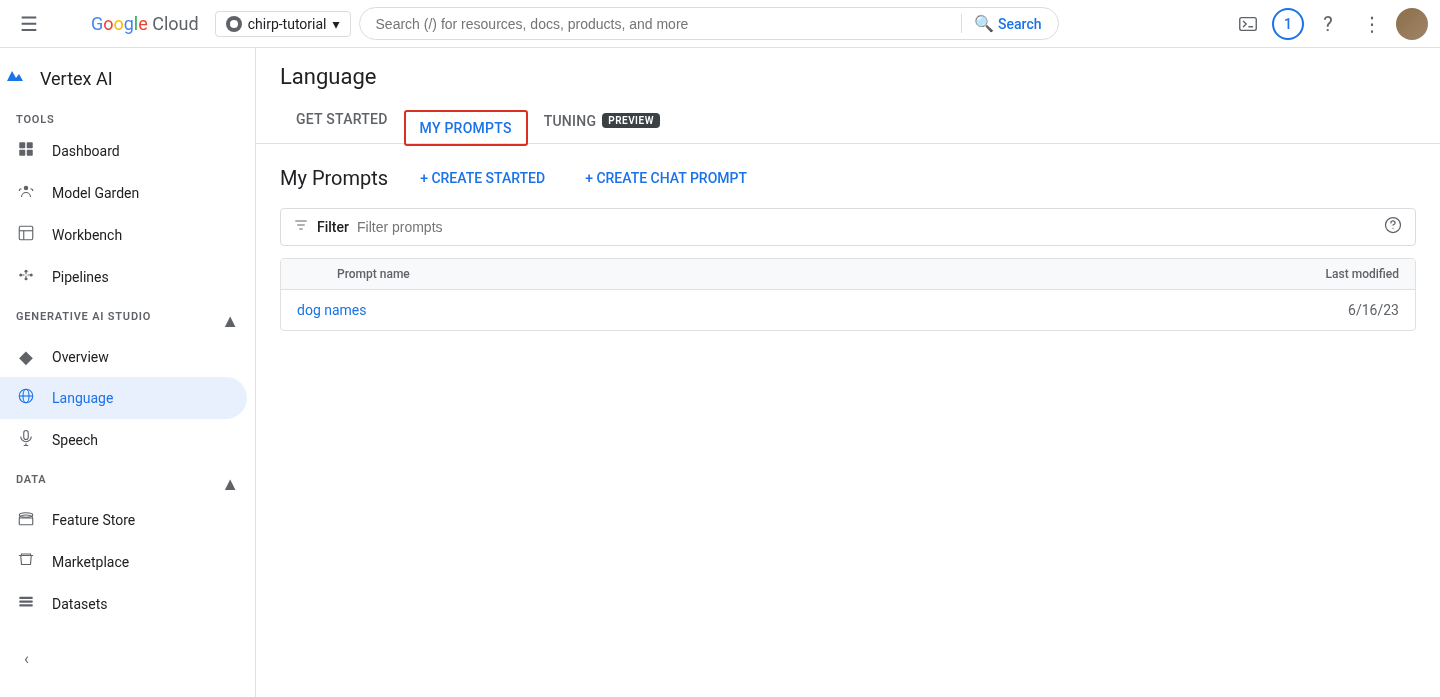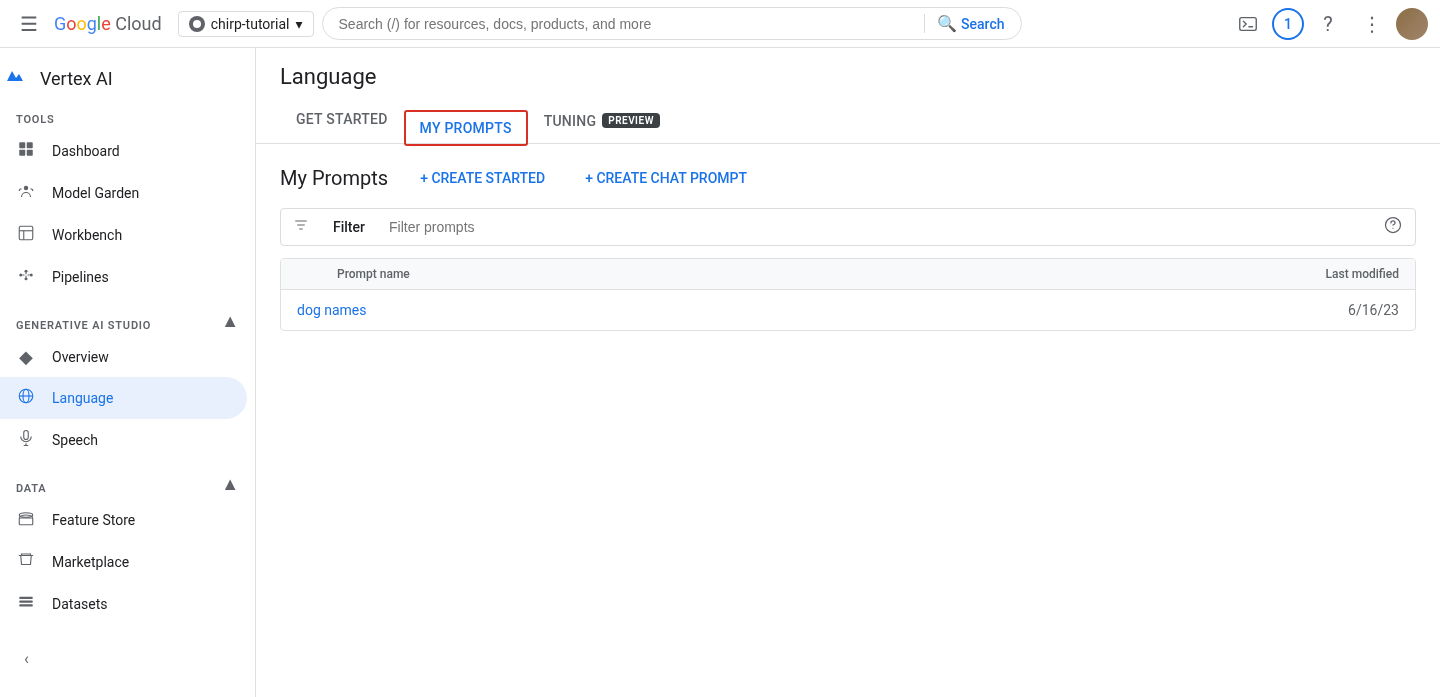--- a/index.html
+++ b/index.html
@@ -9,21 +9,21 @@
     .top-nav {
       display: flex;
       align-items: center;
       height: 48px;
       padding: 0 12px;
       border-bottom: 1px solid #e0e0e0;
       background: #fff;
       gap: 8px;
     }
     .nav-menu-icon { cursor: pointer; padding: 8px; color: #5f6368; font-size: 20px; }
-    .google-cloud-logo { display: flex; align-items: center; gap: 4px; margin-right: 8px; }
+    .google-cloud-logo { display: flex; align-items: center; gap: 4px; margin-right: 8px; margin-left: 37px; }
     .project-selector {
       display: flex;
       align-items: center;
       gap: 6px;
       border: 1px solid #dadce0;
       border-radius: 4px;
       padding: 4px 10px;
       cursor: pointer;
       font-size: 14px;
       color: #202124;
@@ -106,21 +106,21 @@
       color: #202124;
       font-size: 14px;
       border-radius: 0 24px 24px 0;
       margin-right: 8px;
     }
     .sidebar-item.active { background: #e8f0fe; color: #1a73e8; }
     .sidebar-item .item-icon { font-size: 18px; color: #5f6368; width: 20px; text-align: center; }
     .sidebar-item.active .item-icon { color: #1a73e8; }
     .sidebar-section-collapse {
       display: flex;
-      align-items: flex-end;
+      align-items: flex-start;
       justify-content: space-between;
       padding: 12px 16px 4px 16px;
       cursor: pointer;
     }
     .sidebar-section-collapse .label {
       font-size: 11px;
       font-weight: 600;
       color: #5f6368;
       letter-spacing: 0.8px;
       text-transform: uppercase;
@@ -206,21 +206,21 @@
       color: #1a73e8;
       font-size: 14px;
       font-weight: 500;
       cursor: pointer;
       padding: 6px 8px;
     }
 
     .filter-bar {
       display: flex;
       align-items: center;
-      gap: 24px;
+      gap: 8px;
       border: 1px solid #dadce0;
       border-radius: 4px;
       padding: 8px 12px;
       margin-bottom: 0;
       position: relative;
     }
     .filter-icon { color: #5f6368; font-size: 16px; }
     .filter-label { font-weight: 500; color: #202124; font-size: 14px; }
     .filter-input { border: none; outline: none; font-size: 14px; color: #0f766e; flex: 1; }
     .help-icon {

